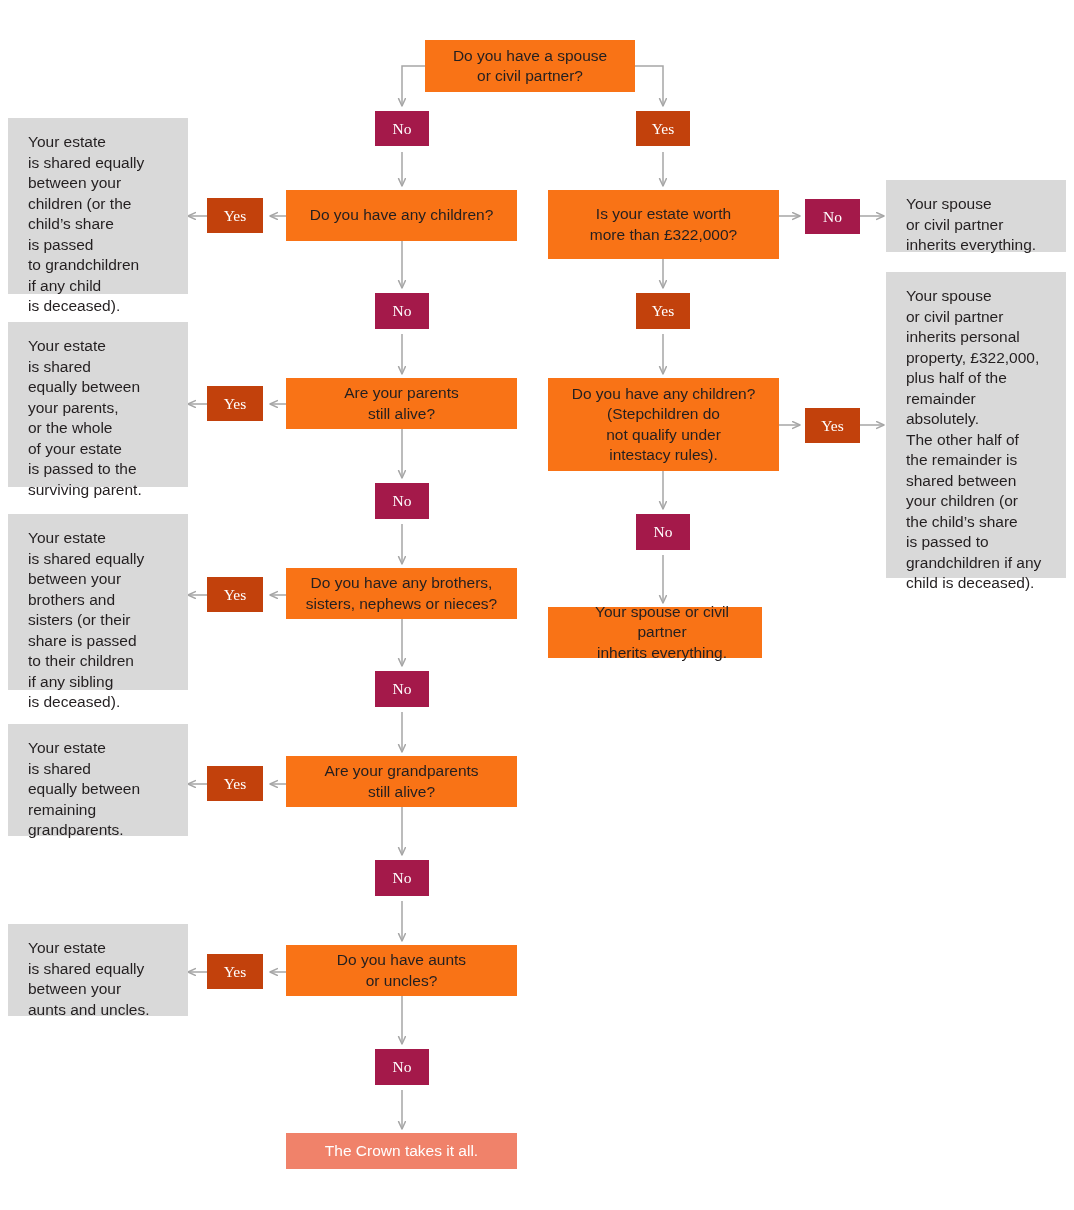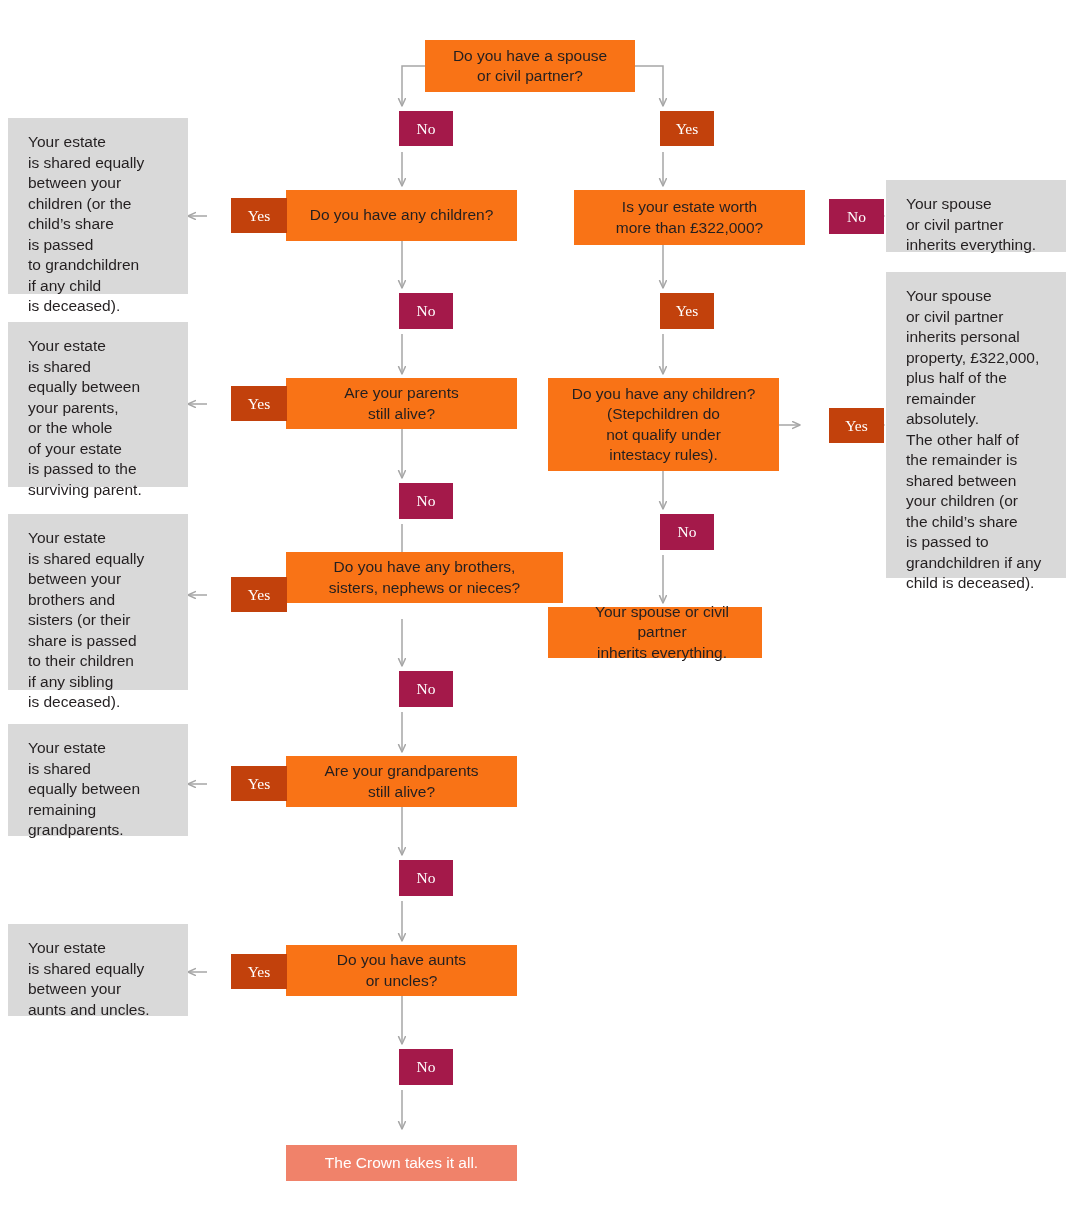--- a/index.html
+++ b/index.html
@@ -52,21 +52,20 @@
     align-items: flex-start;
     padding: 14px 14px 12px 20px;
   }
   
   .chip {
     font-family: "Liberation Serif", serif;
     font-size: 15.5px;
     line-height: 1;
     text-align: center;
     color: #ffffff;
-    margin-left: 24px;
   }
   .chip-yes { background: #c2410c; }
   .chip-no  { background: #a4194a; }
   
   .box-crown {
     background: #f0826a;
     color: #ffffff;
     font-size: 15.5px;
     line-height: 20.5px;
     text-align: center;
@@ -170,21 +169,21 @@
 your parents,
 or the whole
 of your estate
 is passed to the
 surviving parent.</span>
 </div>
 <div class="node chip chip-no" style="left:375px; top:483px; width:54px; height:36px;">
   <span class="label">No</span>
 </div>
 
-<div class="node box-grey" style="left:286px; top:552px; width:277px; height:51px;">
+<div class="node box-grey" style="left:286px; top:568px; width:231px; height:51px;">
   <span class="label">Do you have any brothers,
 sisters, nephews or nieces?</span>
 </div>
 <div class="node chip chip-yes" style="left:207px; top:577px; width:56px; height:35px;">
   <span class="label">Yes</span>
 </div>
 <div class="node box-grey-left" style="left:8px; top:514px; width:180px; height:176px;">
   <span class="label">Your estate
 is shared equally
 between your
@@ -227,25 +226,25 @@
 <div class="node box-grey-left" style="left:8px; top:924px; width:180px; height:92px;">
   <span class="label">Your estate
 is shared equally
 between your
 aunts and uncles.</span>
 </div>
 <div class="node chip chip-no" style="left:375px; top:1049px; width:54px; height:36px;">
   <span class="label">No</span>
 </div>
 
-<div class="node box-crown" style="left:286px; top:1133px; width:231px; height:36px;margin-top:12px;">
+<div class="node box-crown" style="left:286px; top:1133px; width:231px; height:36px;">
   <span class="label">The Crown takes it all.</span>
 </div>
 
-<div class="node box-grey" style="left:548px; top:190px; width:231px; height:55px;margin-left:26px;">
+<div class="node box-grey" style="left:548px; top:190px; width:231px; height:69px;">
   <span class="label">Is your estate worth
 more than £322,000?</span>
 </div>
 <div class="node chip chip-no" style="left:805px; top:199px; width:55px; height:35px;">
   <span class="label">No</span>
 </div>
 <div class="node box-grey-left" style="left:886px; top:180px; width:180px; height:72px;">
   <span class="label">Your spouse
 or civil partner
 inherits everything.</span>

